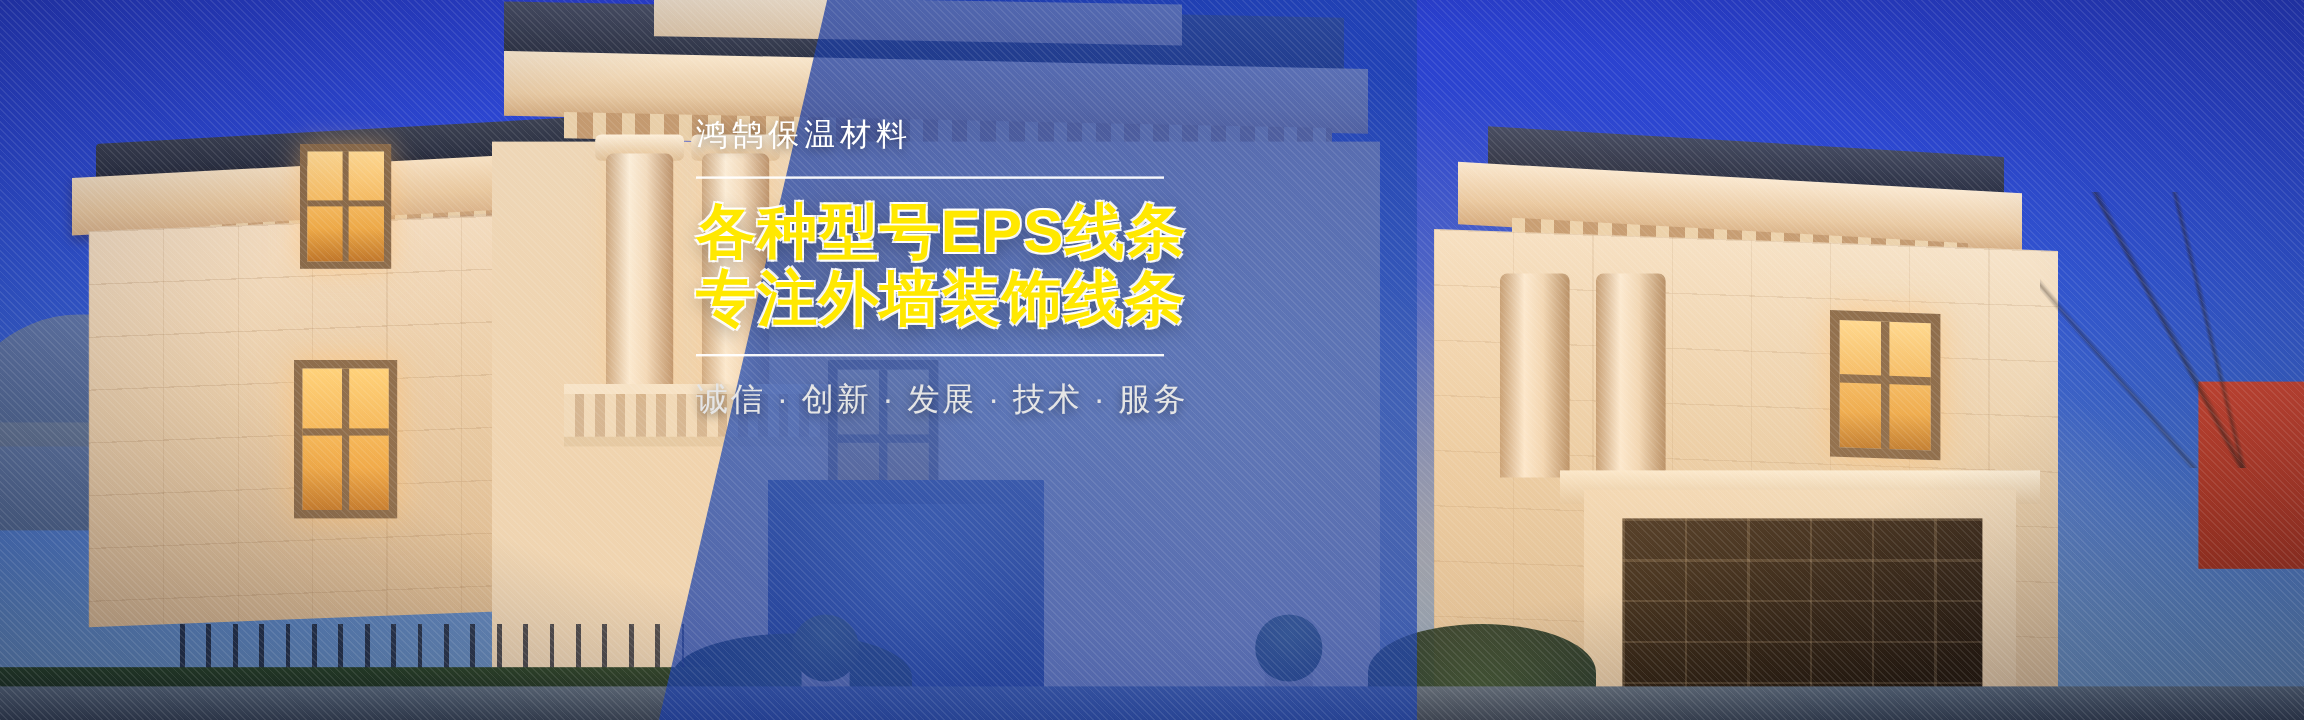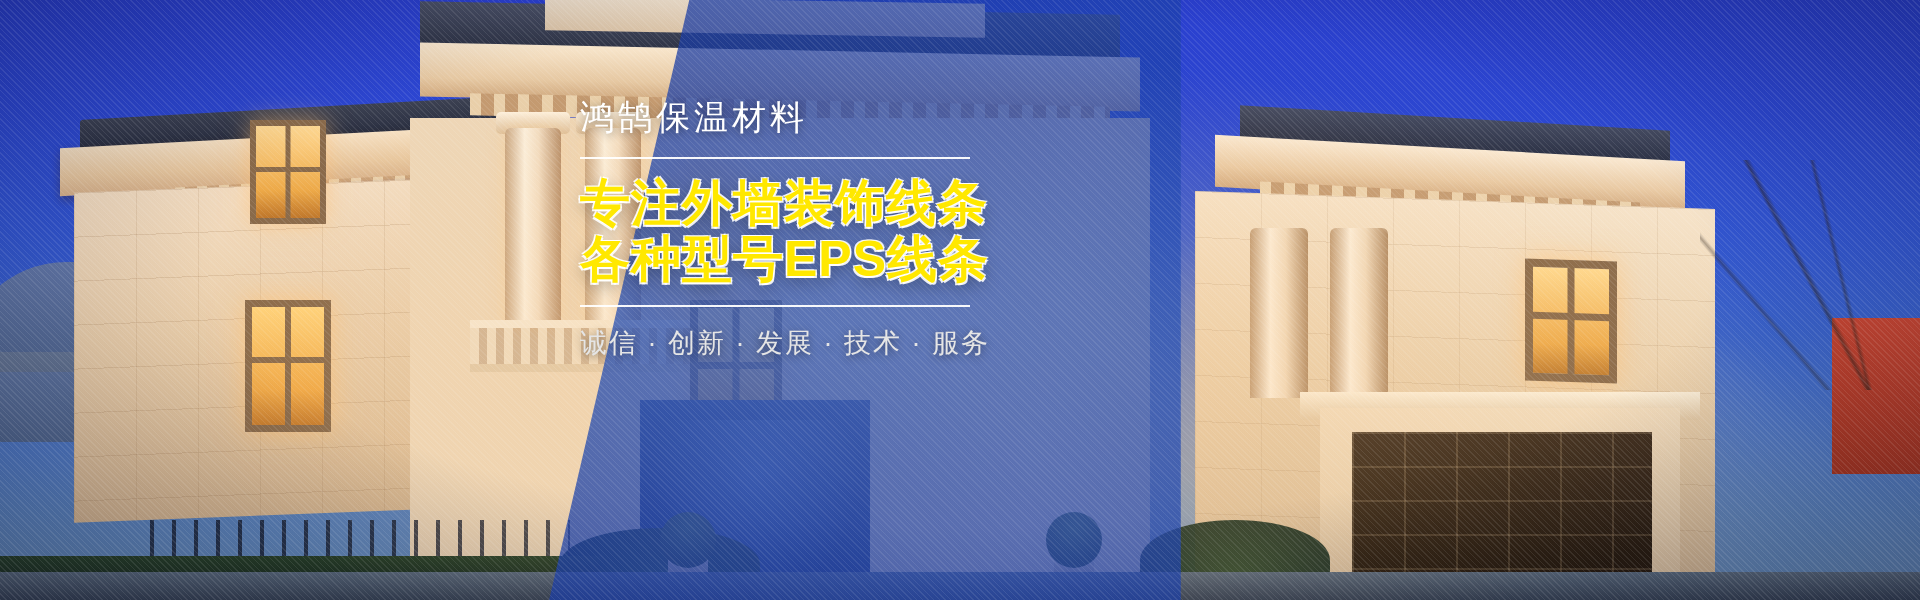--- a/index.html
+++ b/index.html
@@ -314,21 +314,21 @@
   }
 
   
   .copy {
     position:absolute;
     left: 580px; top: 96px;
     width: 420px;
   }
   .brand {
     color:#ffffff;
-    font-size: 34px;
+    font-size: 26px;
     font-weight: 400;
     letter-spacing: 4px;
     line-height: 1.25;
     text-shadow: 0 2px 8px rgba(0,0,0,.45);
     white-space: nowrap;
   }
   .rule {
     height: 2px;
     background: #ffffff;
     margin: 18px 0 16px 0;
@@ -439,21 +439,21 @@
   <div class="overlay-panel"></div>
   <div class="overlay-soft"></div>
 
   <div class="hatch"></div>
 
   <div class="copy">
     <div class="brand">鸿鹄保温材料</div>
 
     <div class="rule"></div>
 
+    <div class="headline">各种型号EPS线条</div>
     <div class="headline">专注外墙装饰线条</div>
-    <div class="headline">各种型号EPS线条</div>
 
     <div class="rule rule-bottom"></div>
 
     <div class="tagline">诚信 · 创新 · 发展 · 技术 · 服务</div>
   </div>
 
 </div>
 
 </body></html>

